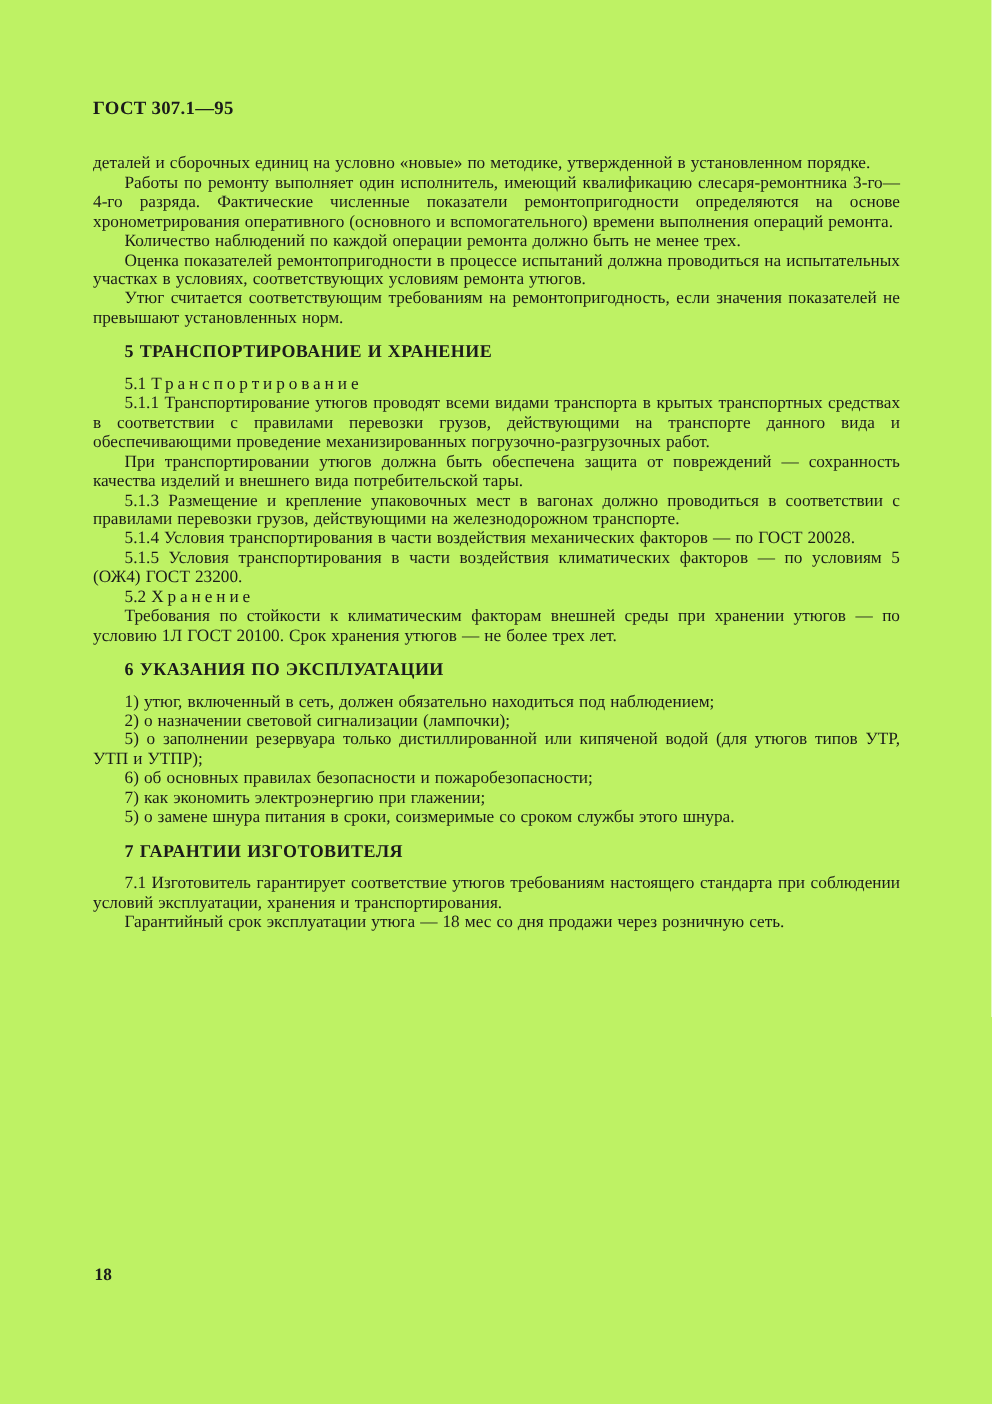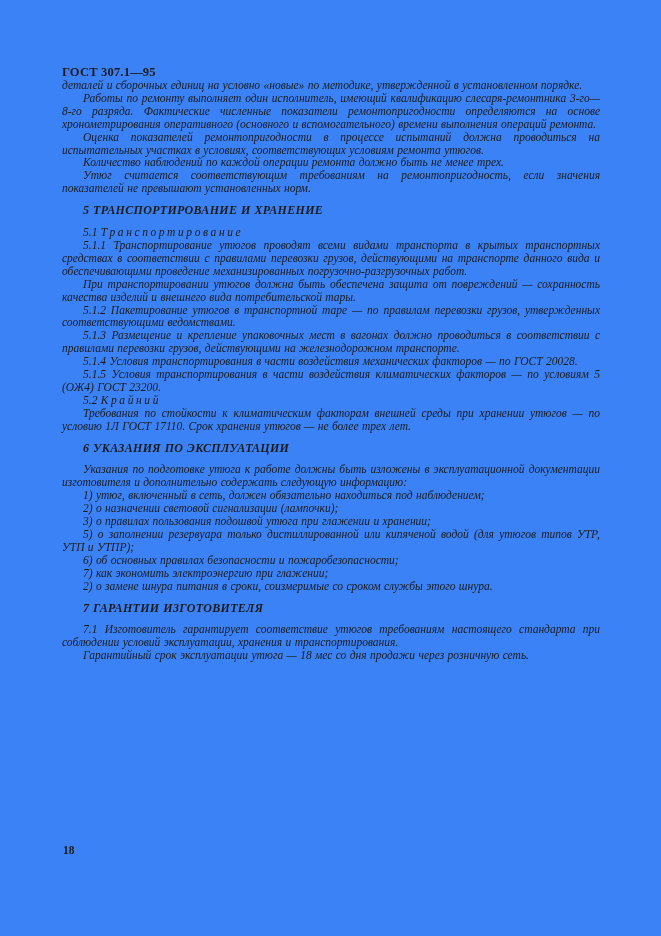--- a/index.html
+++ b/index.html
@@ -13,31 +13,30 @@
     position: relative;
     overflow: hidden;
     font-family: "Liberation Serif", "DejaVu Serif", serif;
     color: #1b1b1b;
   }
   .page {
     position: absolute;
     inset: 0;
     box-sizing: border-box;
     padding: 66px 61px 0 62px;
-    background: #3b82f6;
+    background: #bef264;
   }
   .doc-header {
     font-weight: bold;
     font-size: 12.5px;
     line-height: 13px;
     letter-spacing: 0.2px;
   }
   .doc-content {
-    margin-top: 0;
-    font-style: italic;
+    margin-top: 24px;
   }
   .doc-content p {
     margin: 0;
     font-size: 11.5px;
     line-height: 12.9px;
     text-align: justify;
     word-spacing: 0.5px;
   }
   .para {
     text-indent: 21px;
@@ -68,41 +67,38 @@
     font-weight: bold;
   }
 </style>
 </head>
 <body>
 
 <div class="page">
   <div class="doc-header">ГОСТ 307.1—95</div>
   <div class="doc-content">
       <p class="para noindent">деталей и сборочных единиц на условно «новые» по методике, утвержденной в установленном порядке.</p>
-      <p class="para">Работы по ремонту выполняет один исполнитель, имеющий квалификацию слесаря-ремонтника 3-го— 8-го разряда. Фактические численные показатели ремонтопригодности определяются на основе хронометрирования оперативного (основного и вспомогательного) времени выполнения операций ремонта.</p>
+      <p class="para">Работы по ремонту выполняет один исполнитель, имеющий квалификацию слесаря-ремонтника 3-го— 4-го разряда. Фактические численные показатели ремонтопригодности определяются на основе хронометрирования оперативного (основного и вспомогательного) времени выполнения операций ремонта.</p>
+      <p class="para">Количество наблюдений по каждой операции ремонта должно быть не менее трех.</p>
       <p class="para">Оценка показателей ремонтопригодности в процессе испытаний должна проводиться на испытательных участках в условиях, соответствующих условиям ремонта утюгов.</p>
-      <p class="para">Количество наблюдений по каждой операции ремонта должно быть не менее трех.</p>
       <p class="para">Утюг считается соответствующим требованиям на ремонтопригодность, если значения показателей не превышают установленных норм.</p>
       <p class="heading">5 ТРАНСПОРТИРОВАНИЕ И ХРАНЕНИЕ</p>
       <p class="subheading"><span>5.1</span> <span class="spaced">Транспортирование</span></p>
       <p class="para">5.1.1 Транспортирование утюгов проводят всеми видами транспорта в крытых транспортных средствах в соответствии с правилами перевозки грузов, действующими на транспорте данного вида и обеспечивающими проведение механизированных погрузочно-разгрузочных работ.</p>
       <p class="para">При транспортировании утюгов должна быть обеспечена защита от повреждений — сохранность качества изделий и внешнего вида потребительской тары.</p>
-      <p class="para">5.1.2 Пакетирование утюгов в транспортной таре — по правилам перевозки грузов, утвержденных соответствующими ведомствами.</p>
       <p class="para">5.1.3 Размещение и крепление упаковочных мест в вагонах должно проводиться в соответствии с правилами перевозки грузов, действующими на железнодорожном транспорте.</p>
       <p class="para">5.1.4 Условия транспортирования в части воздействия механических факторов — по ГОСТ 20028.</p>
       <p class="para">5.1.5 Условия транспортирования в части воздействия климатических факторов — по условиям 5 (ОЖ4) ГОСТ 23200.</p>
-      <p class="subheading"><span>5.2</span> <span class="spaced">Крайний</span></p>
-      <p class="para">Требования по стойкости к климатическим факторам внешней среды при хранении утюгов — по условию 1Л ГОСТ 17110. Срок хранения утюгов — не более трех лет.</p>
+      <p class="subheading"><span>5.2</span> <span class="spaced">Хранение</span></p>
+      <p class="para">Требования по стойкости к климатическим факторам внешней среды при хранении утюгов — по условию 1Л ГОСТ 20100. Срок хранения утюгов — не более трех лет.</p>
       <p class="heading">6 УКАЗАНИЯ ПО ЭКСПЛУАТАЦИИ</p>
-      <p class="para">Указания по подготовке утюга к работе должны быть изложены в эксплуатационной документации изготовителя и дополнительно содержать следующую информацию:</p>
       <p class="para">1) утюг, включенный в сеть, должен обязательно находиться под наблюдением;</p>
       <p class="para">2) о назначении световой сигнализации (лампочки);</p>
-      <p class="para">3) о правилах пользования подошвой утюга при глажении и хранении;</p>
       <p class="para">5) о заполнении резервуара только дистиллированной или кипяченой водой (для утюгов типов УТР, УТП и УТПР);</p>
       <p class="para">6) об основных правилах безопасности и пожаробезопасности;</p>
       <p class="para">7) как экономить электроэнергию при глажении;</p>
-      <p class="para">2) о замене шнура питания в сроки, соизмеримые со сроком службы этого шнура.</p>
+      <p class="para">5) о замене шнура питания в сроки, соизмеримые со сроком службы этого шнура.</p>
       <p class="heading">7 ГАРАНТИИ ИЗГОТОВИТЕЛЯ</p>
       <p class="para">7.1 Изготовитель гарантирует соответствие утюгов требованиям настоящего стандарта при соблюдении условий эксплуатации, хранения и транспортирования.</p>
       <p class="para">Гарантийный срок эксплуатации утюга — 18 мес со дня продажи через розничную сеть.</p>
     </div>
   <div class="page-number">18</div>
 </div>
 
 </body></html>

